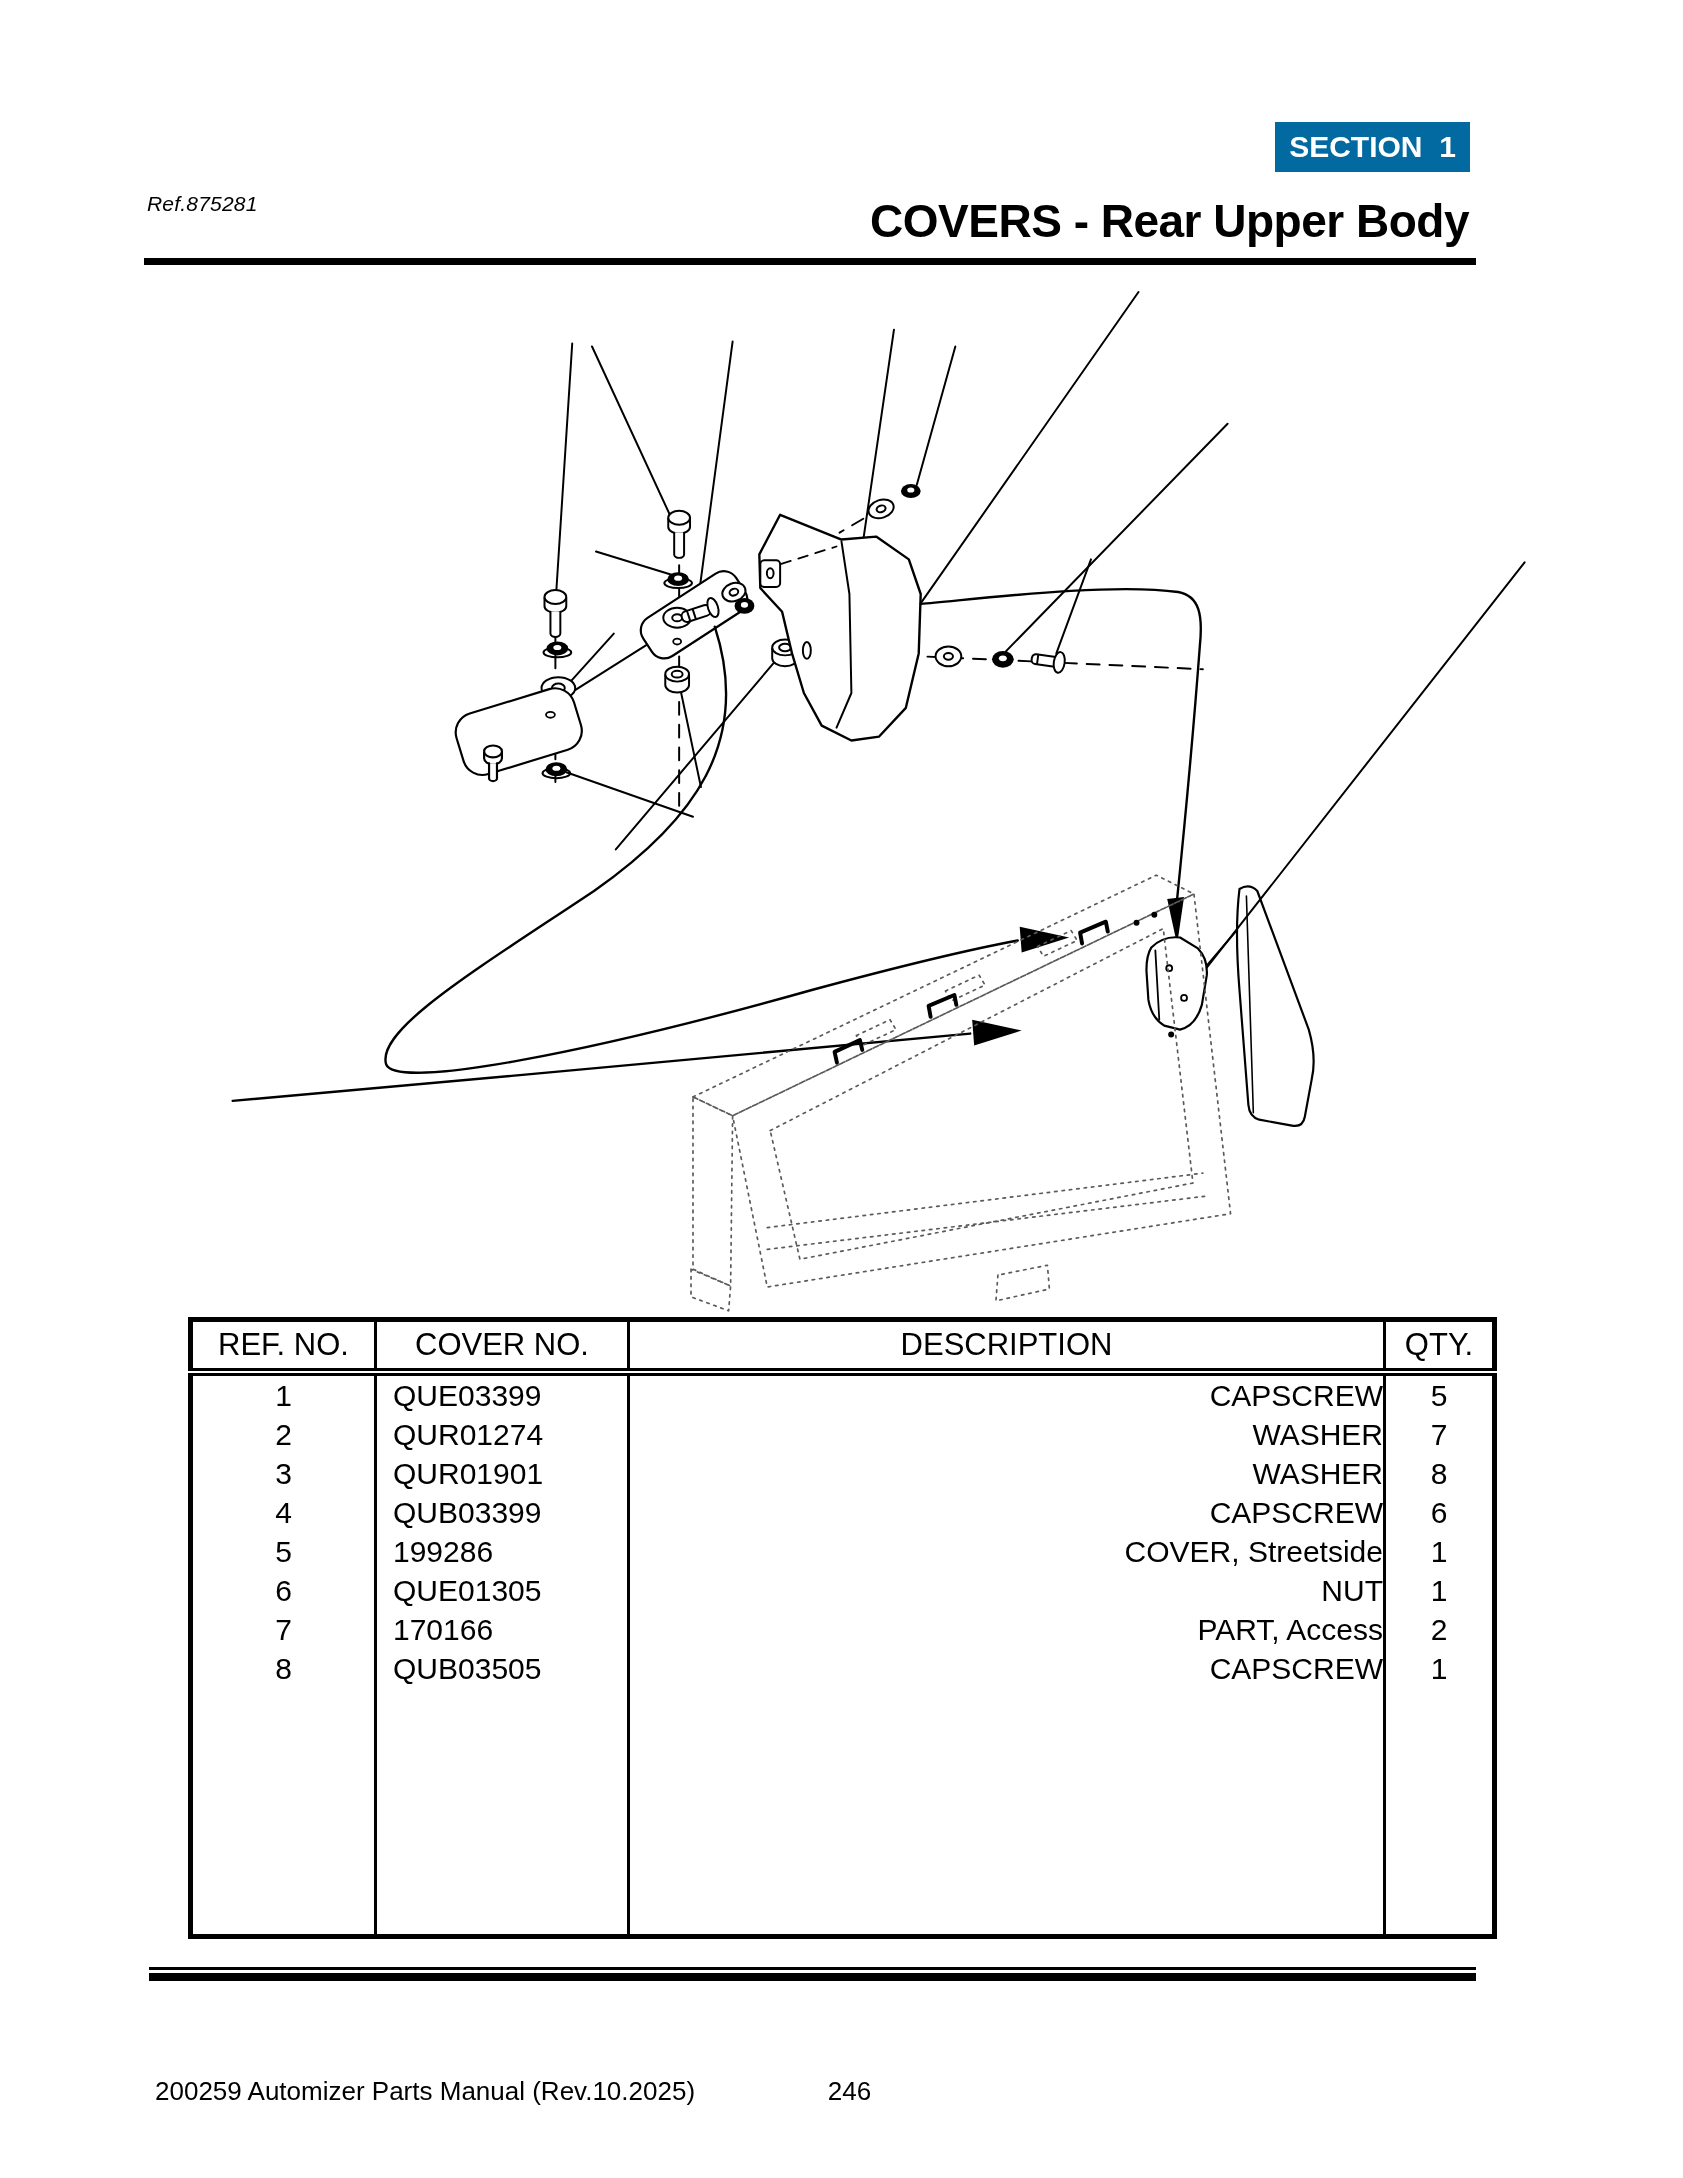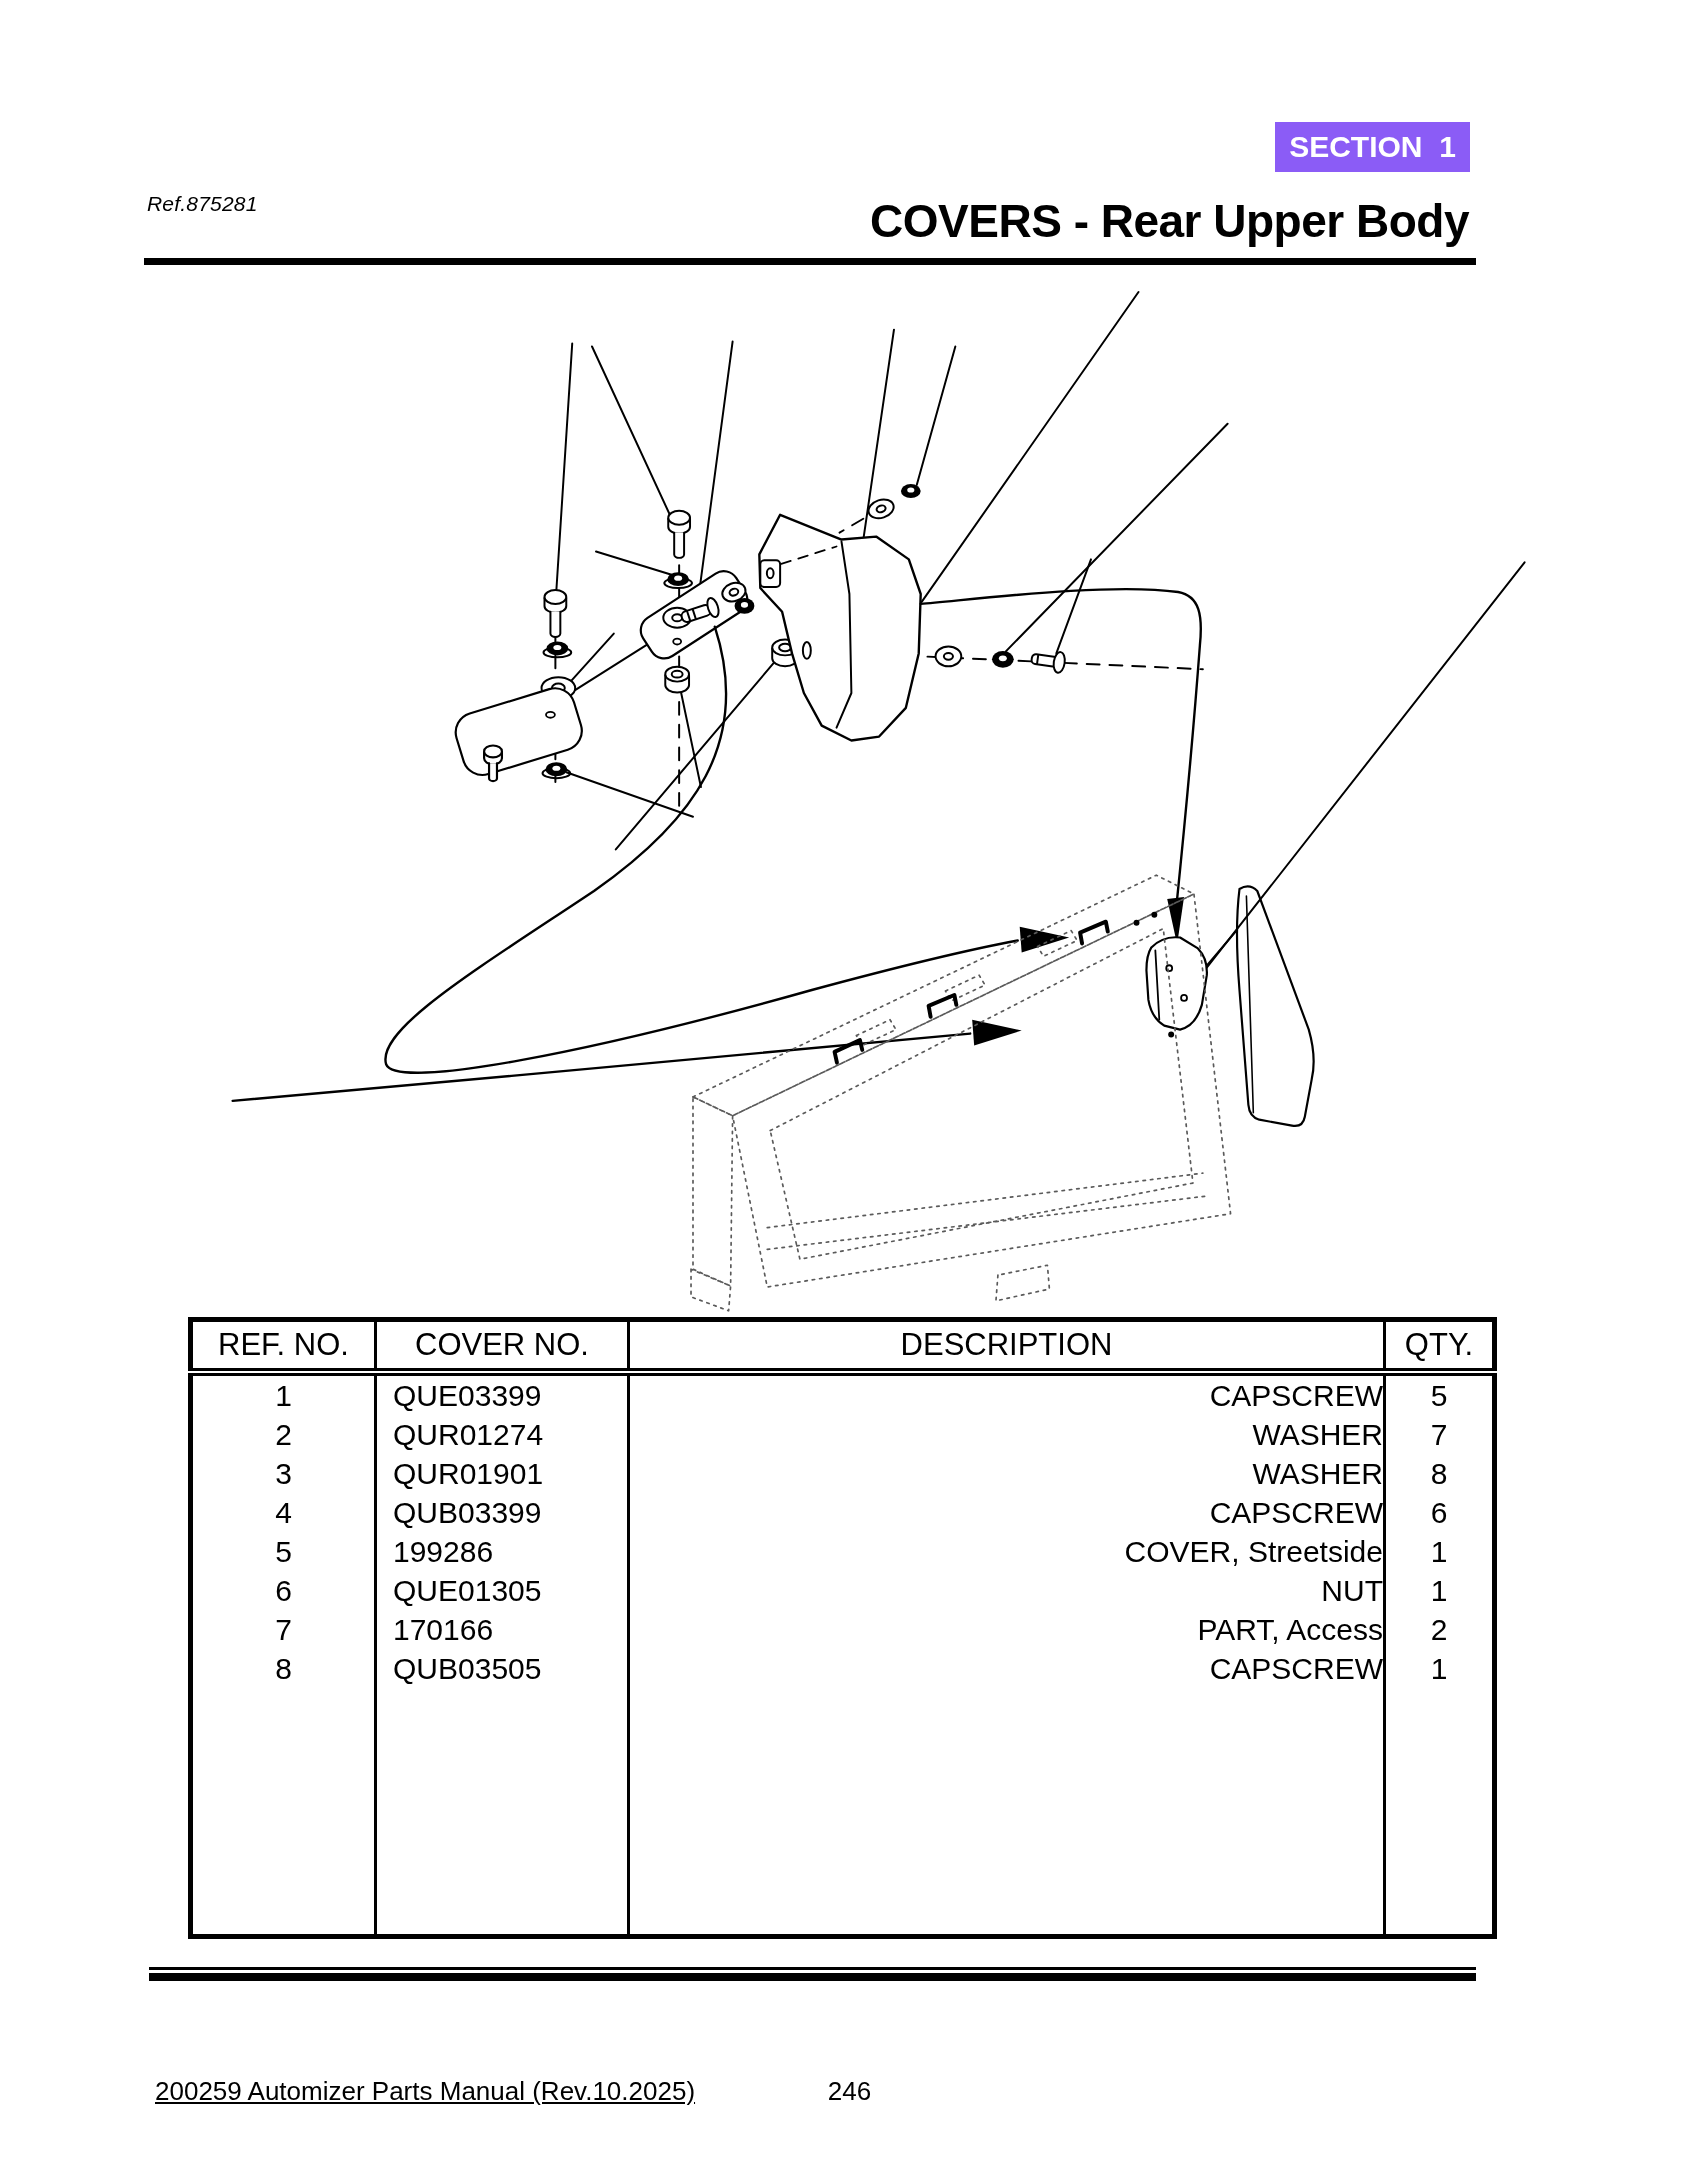--- a/index.html
+++ b/index.html
@@ -8,21 +8,21 @@
     font-family:"Liberation Sans","DejaVu Sans",sans-serif;color:#000;
     overflow:hidden;
   }
   
   .ref-label{
     position:absolute;left:147px;top:192px;
     font-style:italic;font-size:21px;letter-spacing:0.2px;
   }
   .section-badge{
     position:absolute;left:1275px;top:122px;width:195px;height:50px;
-    background:#8b5cf6;color:#fff;font-weight:bold;font-size:30px;
+    background:#0369a1;color:#fff;font-weight:bold;font-size:30px;
     display:flex;align-items:center;justify-content:center;white-space:pre;
   }
   .page-title{
     position:absolute;right:214px;top:194px;
     font-size:46px;font-weight:bold;letter-spacing:-0.5px;white-space:nowrap;
   }
   .header-rule{
     position:absolute;left:144px;top:258px;width:1332px;height:7px;background:#000;
   }
   
@@ -48,21 +48,21 @@
   .parts-table .col-desc{width:756px;}
   .parts-table .col-qty{width:110px;}
   .parts-table td.c-ref{text-align:center;}
   .parts-table td.c-part{text-align:left;padding-left:16px;}
   .parts-table td.c-desc{text-align:right;padding-left:9px;}
   .parts-table td.c-qty{text-align:center;}
   .parts-table tr.filler-row td{height:auto;}
   
   .bottom-rule-thin{position:absolute;left:149px;top:1967px;width:1327px;height:3px;background:#000;}
   .bottom-rule-thick{position:absolute;left:149px;top:1973px;width:1327px;height:8px;background:#000;}
-  .footer-left{position:absolute;left:155px;top:2076px;font-size:26px;text-decoration:underline;}
+  .footer-left{position:absolute;left:155px;top:2076px;font-size:26px;}
   .footer-page{position:absolute;left:0;top:2076px;width:1683px;text-align:center;font-size:26px;margin-left:8px;}
 </style>
 </head>
 <body>
 
 <div class="ref-label">Ref.875281</div>
 <div class="section-badge">SECTION  1</div>
 <div class="page-title">COVERS - Rear Upper Body</div>
 <div class="header-rule"></div>
 

